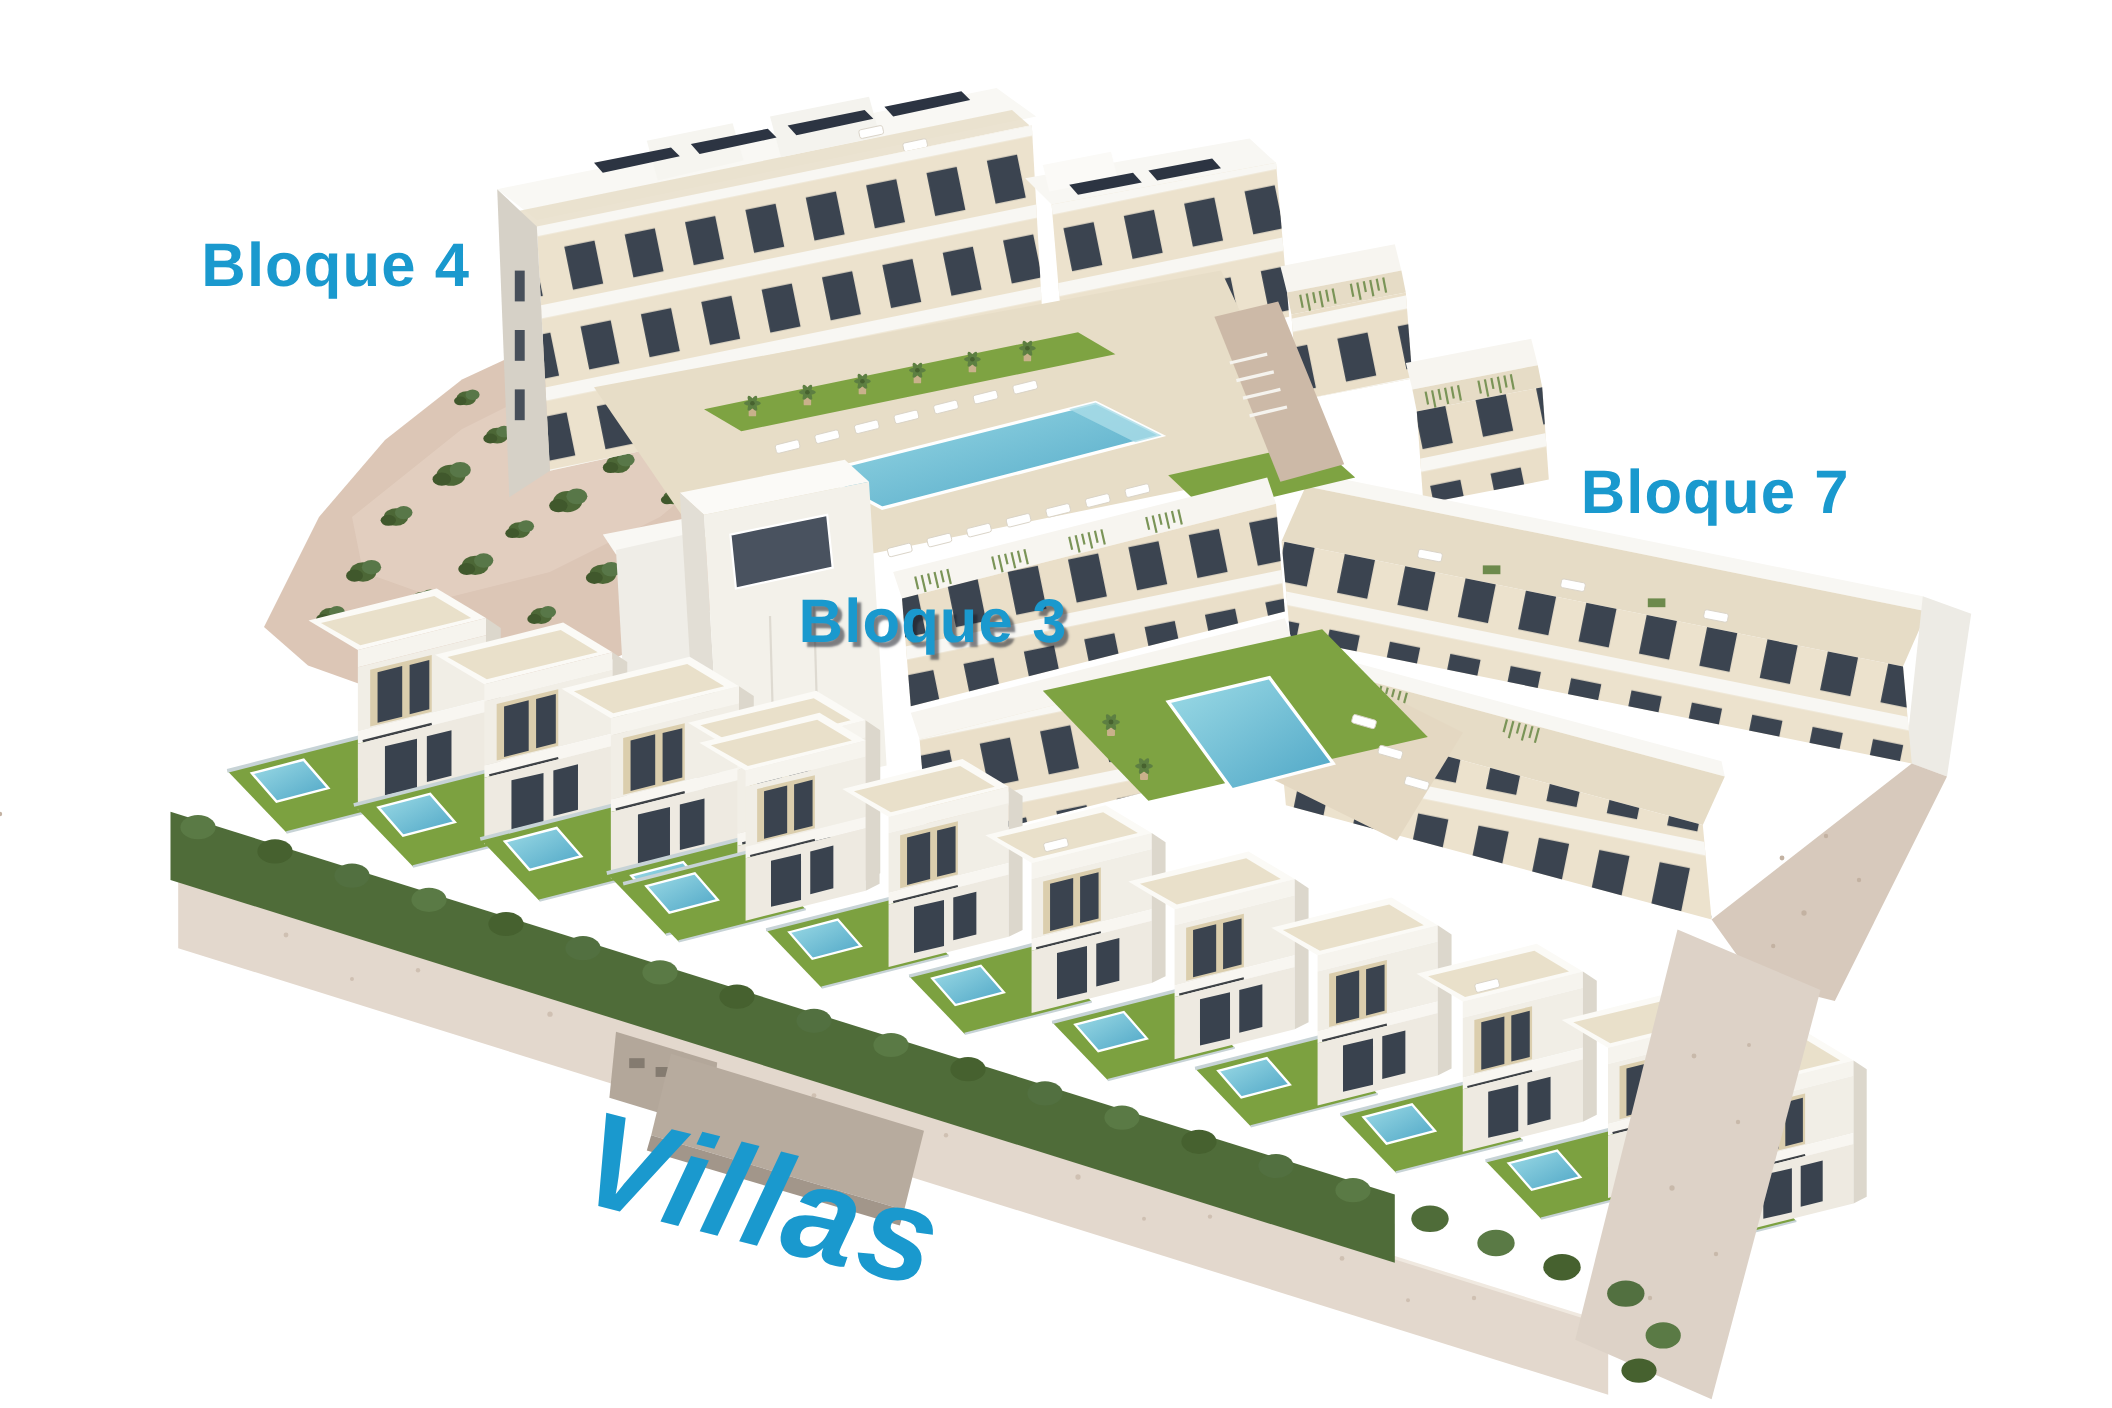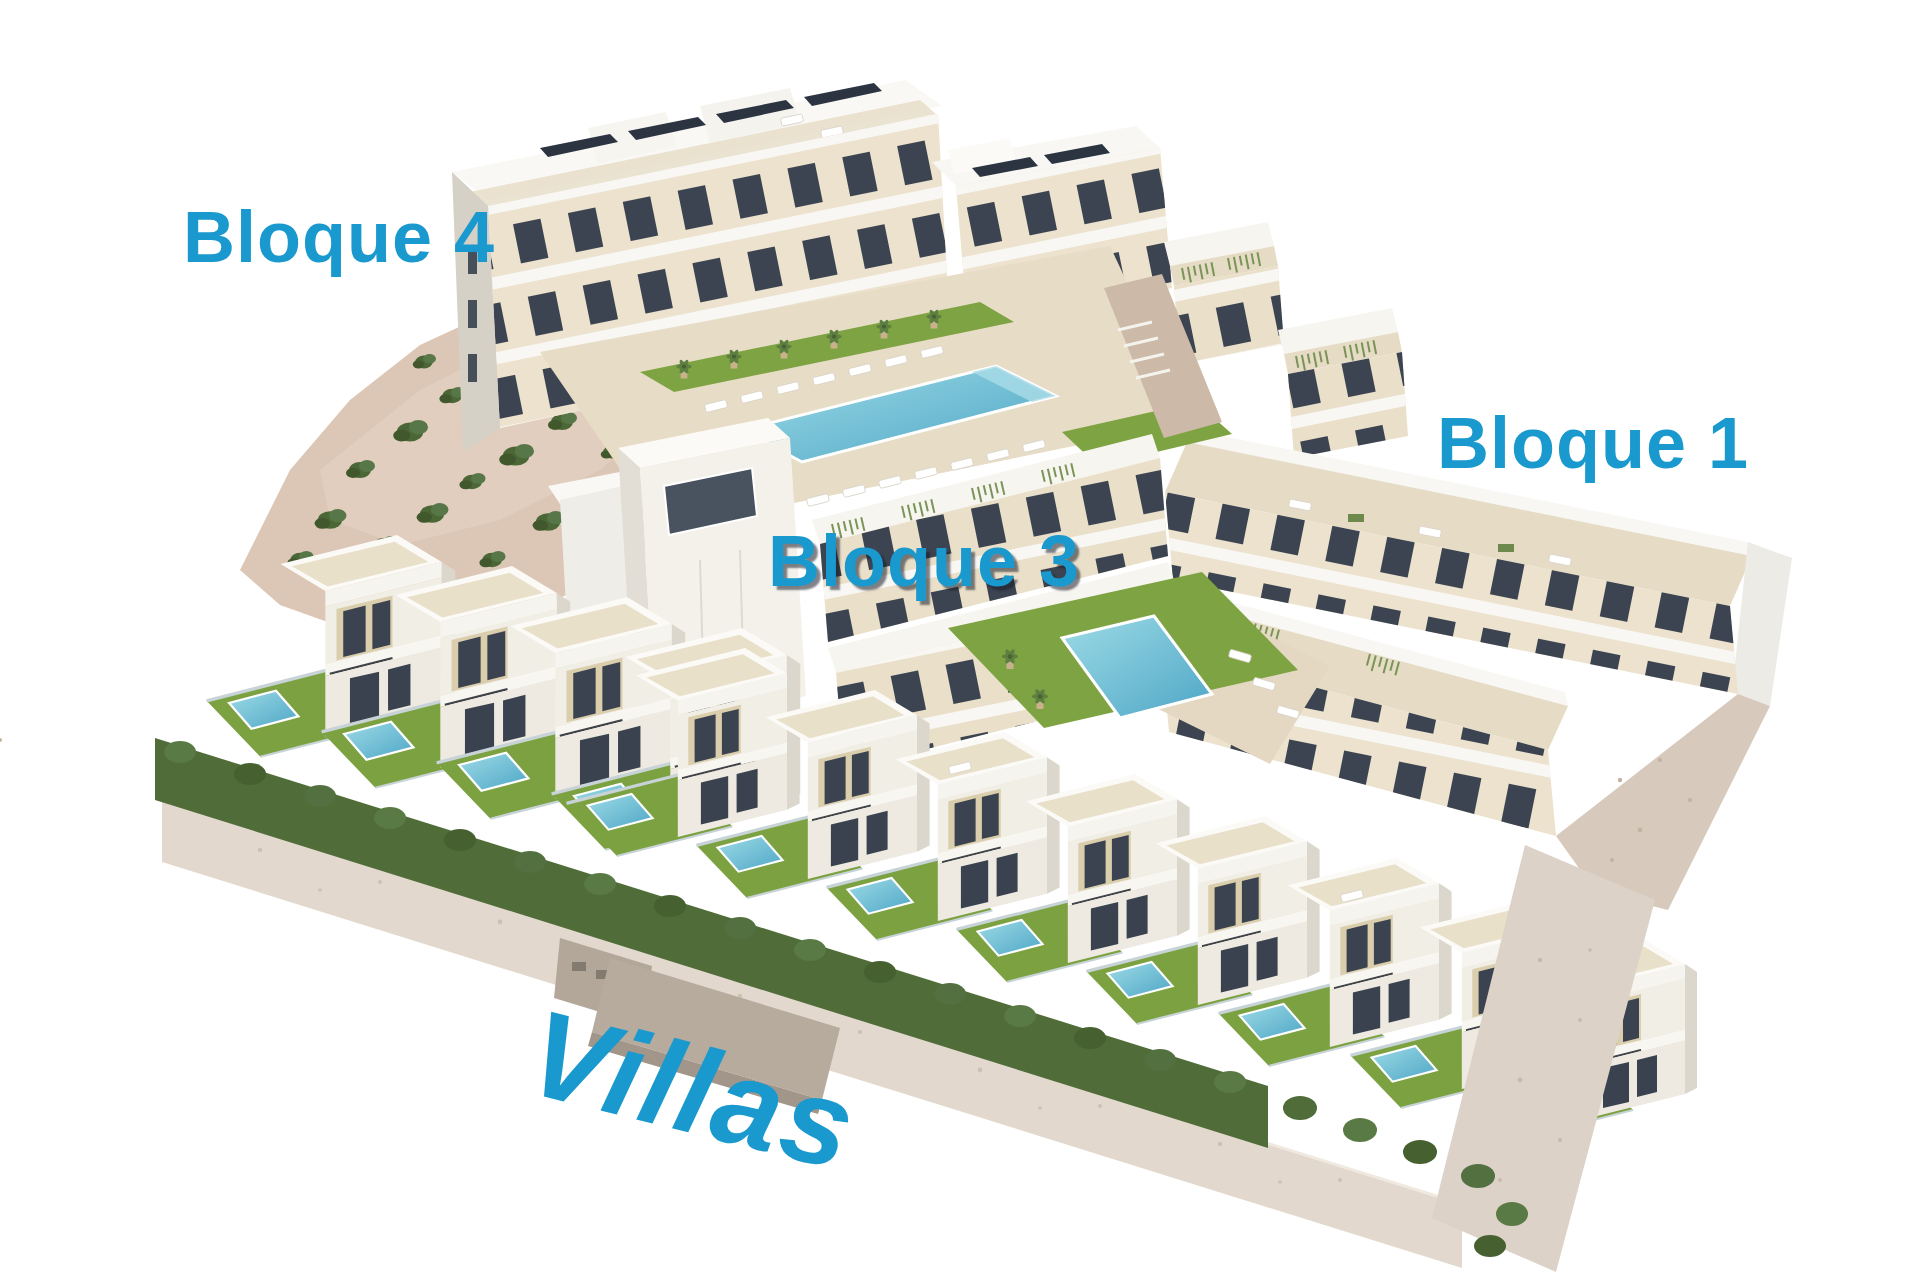--- a/index.html
+++ b/index.html
@@ -1,27 +1,27 @@
 <!DOCTYPE html>
 <html><head>
 <meta charset="utf-8">
 <style>
   html,body{margin:0;padding:0;background:#ffffff;}
   .scene{position:relative;width:1920px;height:1280px;background:#ffffff;overflow:hidden;
          font-family:"Liberation Sans",sans-serif;}
   .scene svg{position:absolute;left:0;top:0;}
   .lbl{position:absolute;color:#1a99ce;font-weight:bold;white-space:nowrap;user-select:none;}
-  .lbl-block{font-size:72px;letter-spacing:1px;}
+  .lbl-block{font-size:56px;letter-spacing:1px;margin-top:12px;}
   .lbl-shadow{text-shadow:4px 4px 2px rgba(25,30,40,0.55);}
   .lbl-villas{font-size:122px;font-style:italic;letter-spacing:3px;
               transform:rotate(14deg);transform-origin:0 0;}
   #lbl-b4{left:183px;top:196px;}
   #lbl-b2{left:1226px;top:208px;}
   #lbl-b1{left:1437px;top:402px;}
-  #lbl-b3{left:768px;top:520px;}
+  #lbl-b3{left:726px;top:520px;}
   #lbl-villas{left:548px;top:982px;}
 </style>
 </head>
 <body>
 
 <div class="scene">
 
 <svg width="1920" height="1280" viewBox="0 0 1920 1280">
   <defs>
     <linearGradient id="gradPool" x1="0" y1="0" x2="1" y2="1">
@@ -344,17 +344,17 @@
           <ellipse cx="1360" cy="1130" rx="17" ry="12" fill="#5a7a45"></ellipse>
       <ellipse cx="1420" cy="1152" rx="17" ry="12" fill="#46612f"></ellipse>
           <ellipse cx="1478" cy="1176" rx="17" ry="12" fill="#527040"></ellipse>
       <ellipse cx="1512" cy="1214" rx="16" ry="12" fill="#5a7a45"></ellipse>
           <ellipse cx="1490" cy="1246" rx="16" ry="11" fill="#46612f"></ellipse>
     </g>
   </g>
 </svg>
 
 <div id="lbl-b4" class="lbl lbl-block">Bloque 4</div>
-<div id="lbl-b1" class="lbl lbl-block">Bloque 1</div>
+<div id="lbl-b1" class="lbl lbl-block">Bloque 7</div>
 <div id="lbl-b3" class="lbl lbl-block lbl-shadow">Bloque 3</div>
 <div id="lbl-villas" class="lbl lbl-villas">Villas</div>
 
 </div>
 
 </body></html>

